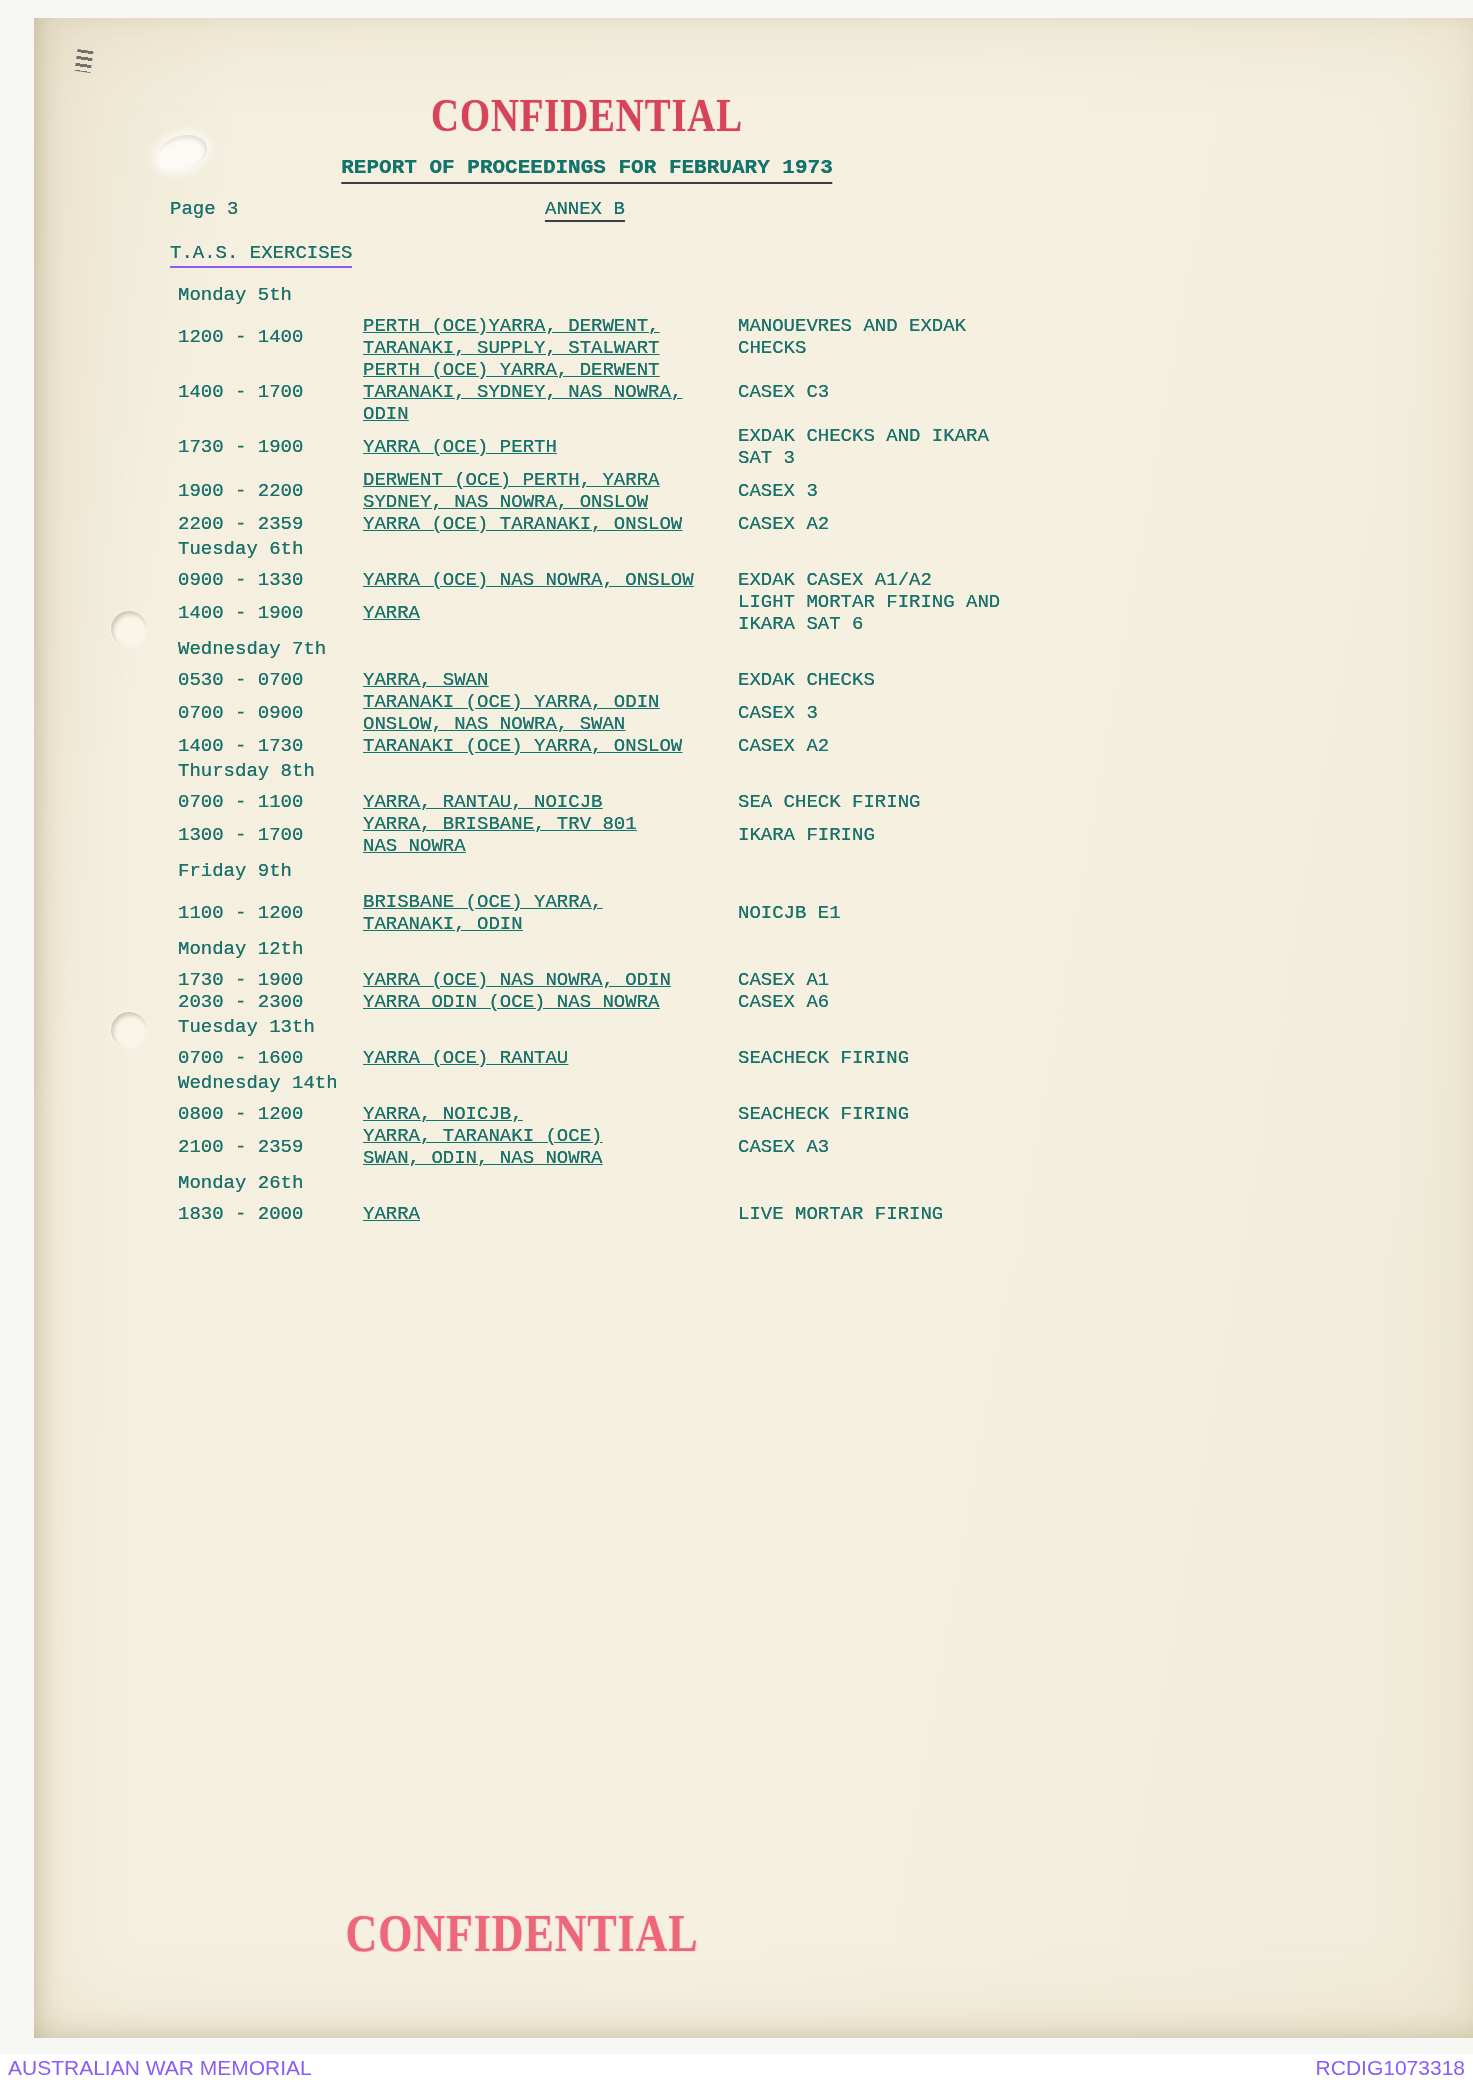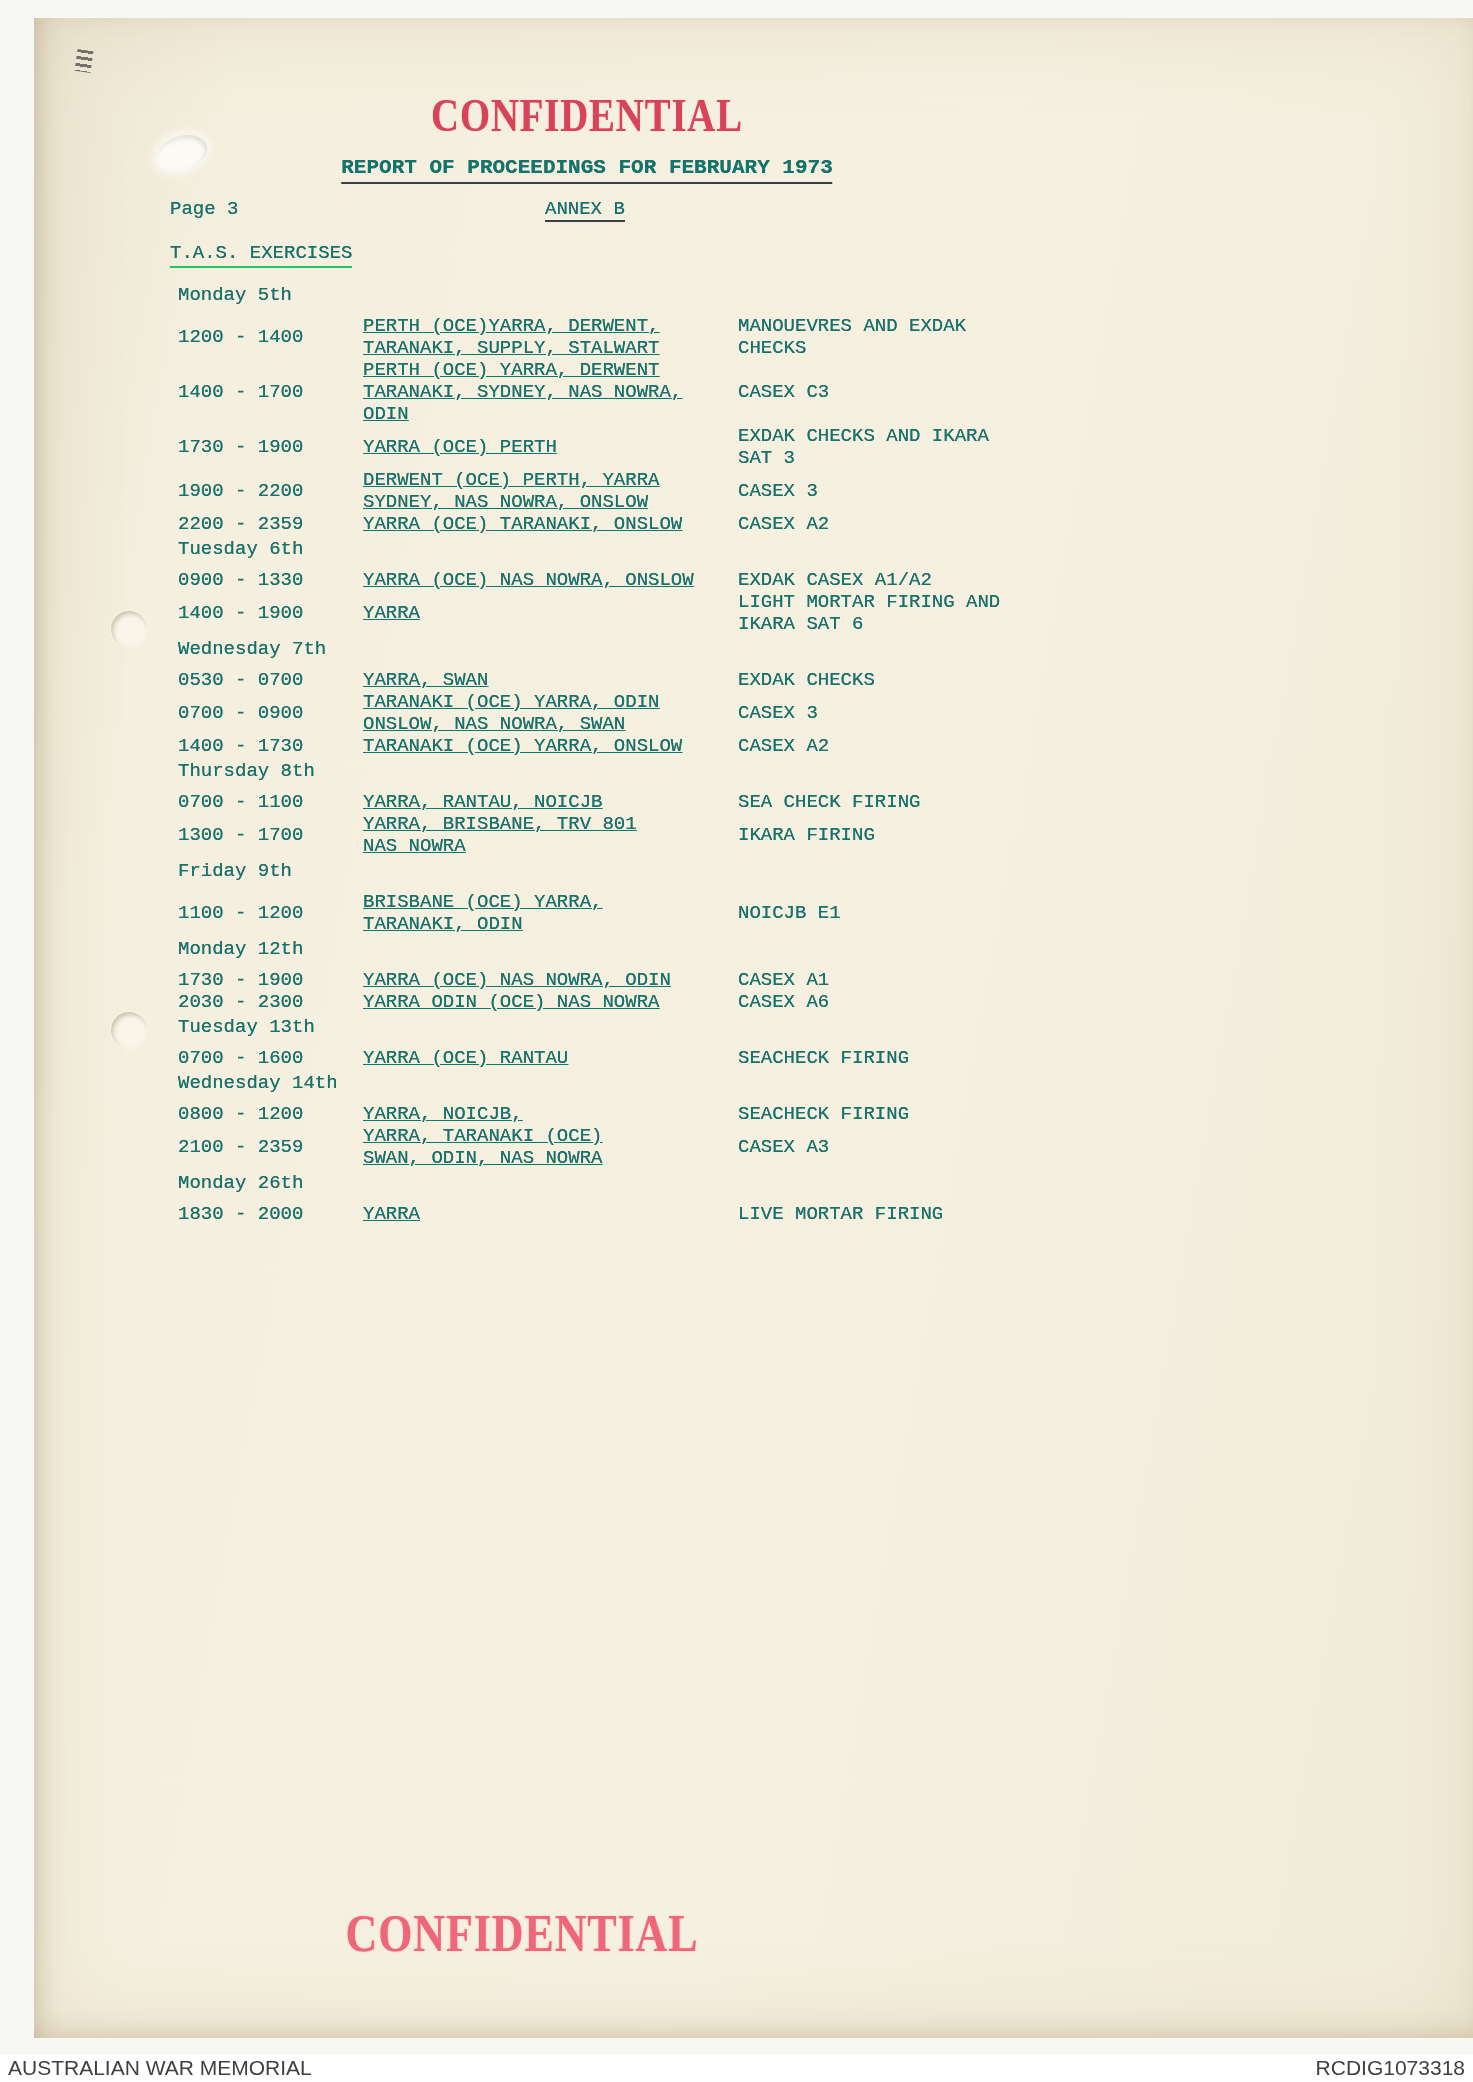--- a/index.html
+++ b/index.html
@@ -56,21 +56,21 @@
     padding-bottom:3px;
     white-space:nowrap;
   }
   .page-label { position:absolute; left:170px; top:198px; font-size:19px;text-align:right; }
   .annex-label {
     position:absolute; left:545px; top:198px; font-size:19px;
     border-bottom:2px solid #3b3d44; padding-bottom:0;
   }
   .section-title {
     position:absolute; left:170px; top:242px; font-size:19px;
-    border-bottom:2px solid #22c55e; padding-bottom:2px;
+    border-bottom:2px solid #8b5cf6; padding-bottom:2px;
   }
 
   
   .schedule {
     position:absolute; left:178px; top:284px; width:1050px;
     font-size:19px; line-height:22px;
   }
   .day-block + .day-block { margin-top:3px; }
   .day-heading { margin-bottom:9px; }
   .entry-row { display:flex; align-items:center; }
@@ -98,21 +98,21 @@
     transform:rotate(8deg); opacity:0.75;
   }
 
   
   .footer {
     position:absolute; left:0; right:0; bottom:0; height:28px;
     background:#ffffff;
     display:flex; justify-content:space-between; align-items:center;
     padding:0 8px;
     font-family:"Liberation Sans", sans-serif;
-    font-size:21px; color:#404040;
+    font-size:21px; color:#8b5cf6;
   }
 </style>
 </head>
 <body>
 
 <div class="paper">
   <div class="staple-mark"></div>
   <div class="torn-spot"></div>
   <div class="hole hole-1"></div>
   <div class="hole hole-2"></div>

